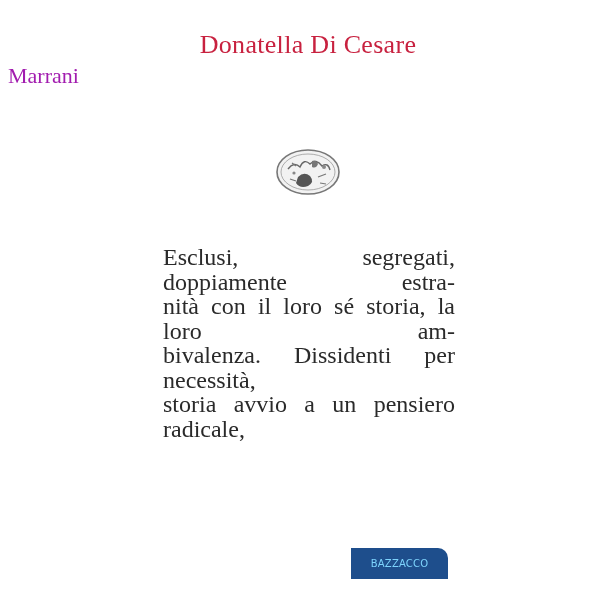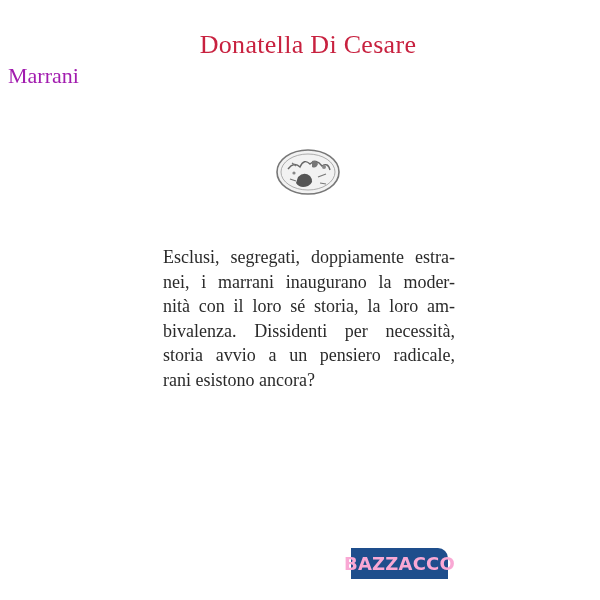--- a/index.html
+++ b/index.html
@@ -2,25 +2,25 @@
 <html><head>
   <meta charset="utf-8">
   <style>
     html, body { margin: 0; padding: 0; background: #ffffff; }
     body { width: 600px; height: 600px; position: relative; overflow: hidden; font-family: "Liberation Serif", "DejaVu Serif", serif; }
     .cover { position: absolute; left: 8px; top: 0; width: 600px; height: 560px; background: #ffffff; }
     .author { position: absolute; left: 0; width: 600px; top: 30px; text-align: center; font-size: 26px; color: #c8213f; letter-spacing: 0.3px; }
     .title { position: absolute; left: 0; width: 600px; top: 63px; font-size: 22px; color: #a21caf; }
     .subtitle { position: absolute; left: 0; width: 600px; top: 98px; text-align: center; font-size: 15px; color: #333; }
     .emblem { position: absolute; left: 266px; top: 147px; width: 68px; height: 50px; }
-    .blurb { position: absolute; left: 155px; top: 245px; width: 292px; font-size: 18px; line-height: 24.5px; color: #2a2a2a; text-align: justify; }
+    .blurb { position: absolute; left: 155px; top: 245px; width: 292px; font-size: 24px; line-height: 24.5px; color: #2a2a2a; text-align: justify; }
     .blurb span { display: block; text-align-last: justify; }
     .blurb span.last { text-align-last: left; }
     .badge { position: absolute; left: 343px; top: 548px; width: 97px; height: 31px; background: #1e4e8c; border-top-right-radius: 10px; display: flex; align-items: center; justify-content: center; }
-    .badge-text { color: #f9a8d4; font-family: "DejaVu Sans", "Liberation Sans", sans-serif; font-weight: bold; font-size: 18px; letter-spacing: 0.2px; }
+    .badge-text { color: #7dd3fc; font-family: "DejaVu Sans", "Liberation Sans", sans-serif; font-weight: normal; font-size: 10px; letter-spacing: 0.2px; }
   </style>
 </head>
 <body>
 
 <div class="cover">
   <div class="author">Donatella Di Cesare</div>
   <div class="title">Marrani</div>
 
   <div class="emblem">
     <svg width="68" height="50" viewBox="0 0 68 50">
@@ -30,23 +30,21 @@
       <path d="M24 30 q6 -6 12 -1 q5 6 -2 10 q-8 3 -12 -3 z" fill="#555"></path>
       <path d="M38 14 q4 -2 6 3 q-2 5 -6 3 z" fill="#777"></path>
       <path d="M16 32 l6 2 M44 30 l8 -3 M46 36 l6 1 M18 16 l4 3" stroke="#777" stroke-width="1.2"></path>
       <circle cx="50" cy="20" r="2" fill="#888"></circle>
       <circle cx="20" cy="26" r="1.6" fill="#888"></circle>
     </svg>
   </div>
 
   <div class="blurb">
     <span>Esclusi, segregati, doppiamente estra-</span>
-    <span>nei, i marrani inaugurano la moder-</span>
     <span>nità con il loro sé storia, la loro am-</span>
     <span>bivalenza. Dissidenti per necessità,</span>
     <span>storia avvio a un pensiero radicale,</span>
-    <span class="last">rani esistono ancora?</span>
   </div>
 
   <div class="badge">
     <span class="badge-text">BAZZACCO</span>
   </div>
 </div>
 
 </body></html>

